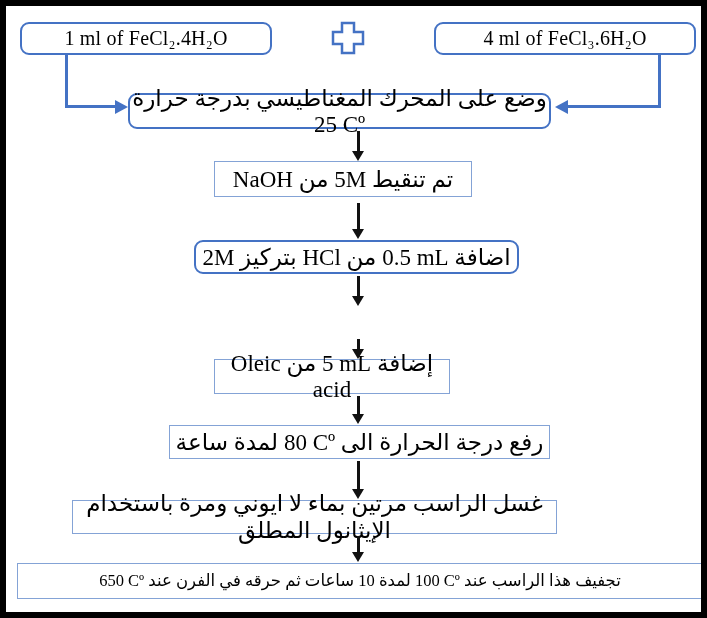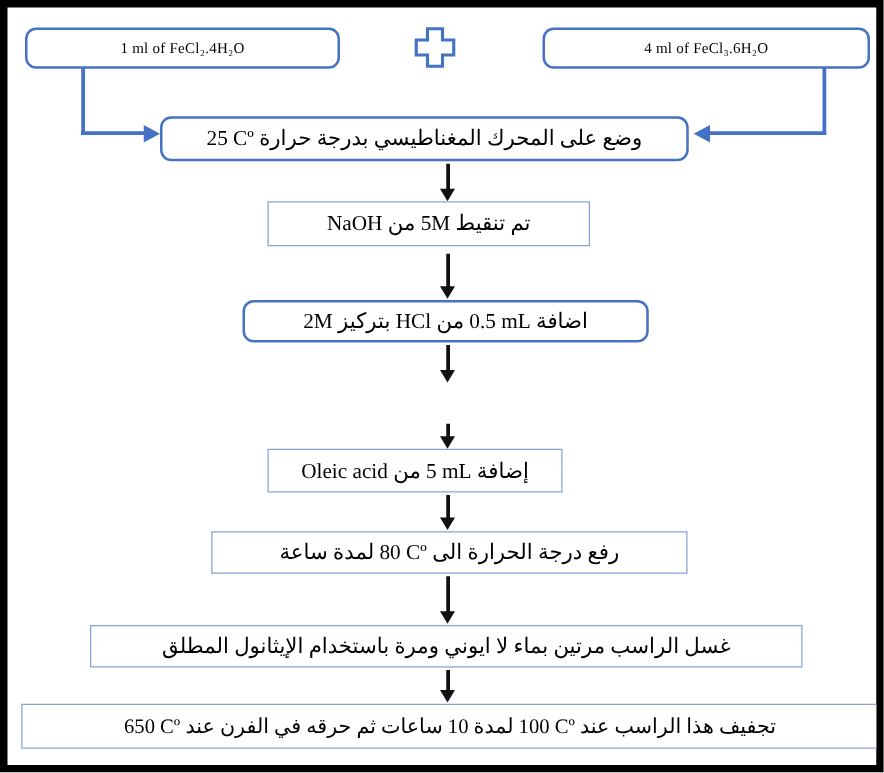--- a/index.html
+++ b/index.html
@@ -3,33 +3,33 @@
 <meta charset="utf-8">
 <style>
   html,body{margin:0;padding:0;background:#fff;}
   #stage{position:relative;width:707px;height:618px;background:#fff;
          border:6px solid #000;box-sizing:border-box;overflow:hidden;
          font-family:"Liberation Serif","DejaVu Serif","DejaVu Sans",serif;color:#000;}
   .box{position:absolute;box-sizing:border-box;display:flex;align-items:center;
        justify-content:center;text-align:center;background:#fff;}
   .rounded{border:2px solid #4472C4;border-radius:9px;}
   .square{border:1.5px solid #84A3D6;}
-  .en{font-size:12px;letter-spacing:.2px;align-items:center;}
-  .ar{font-size:17px;direction:rtl;}
+  .en{font-size:20px;letter-spacing:.2px;align-items:center;}
+  .ar{font-size:23px;direction:rtl;}
   
   #b-reagent-left {left:14px;top:16px;width:252px;height:33px;}
   #b-reagent-right{left:428px;top:16px;width:262px;height:33px;}
   
   #b-step-0{left:122px;top:87px;width:423px;height:36px;}
   #b-step-1{left:208px;top:155px;width:258px;height:36px;}
   #b-step-2{left:188px;top:234px;width:325px;height:34px;}
   #b-step-3{left:228px;top:301px;width:221px;height:30px;}
   #b-step-4{left:208px;top:353px;width:236px;height:35px;}
   #b-step-5{left:163px;top:419px;width:381px;height:34px;}
-  #b-step-6{left:66px;top:494px;width:570px;height:34px;}
+  #b-step-6{left:66px;top:494px;width:485px;height:34px;}
   #b-step-7{left:11px;top:557px;width:686px;height:36px;font-size:16.5px;}
   
   #plus{position:absolute;left:324px;top:14px;width:36px;height:36px;}
   
   .conn{position:absolute;background:#4472C4;}
   #conn-l-v{left:59px;top:48px;width:3px;height:54px;}
   #conn-l-h{left:59px;top:99px;width:52px;height:3px;}
   #conn-r-v{left:652px;top:48px;width:3px;height:54px;}
   #conn-r-h{left:562px;top:99px;width:93px;height:3px;}
   .bhead{position:absolute;width:0;height:0;border:7px solid transparent;}

